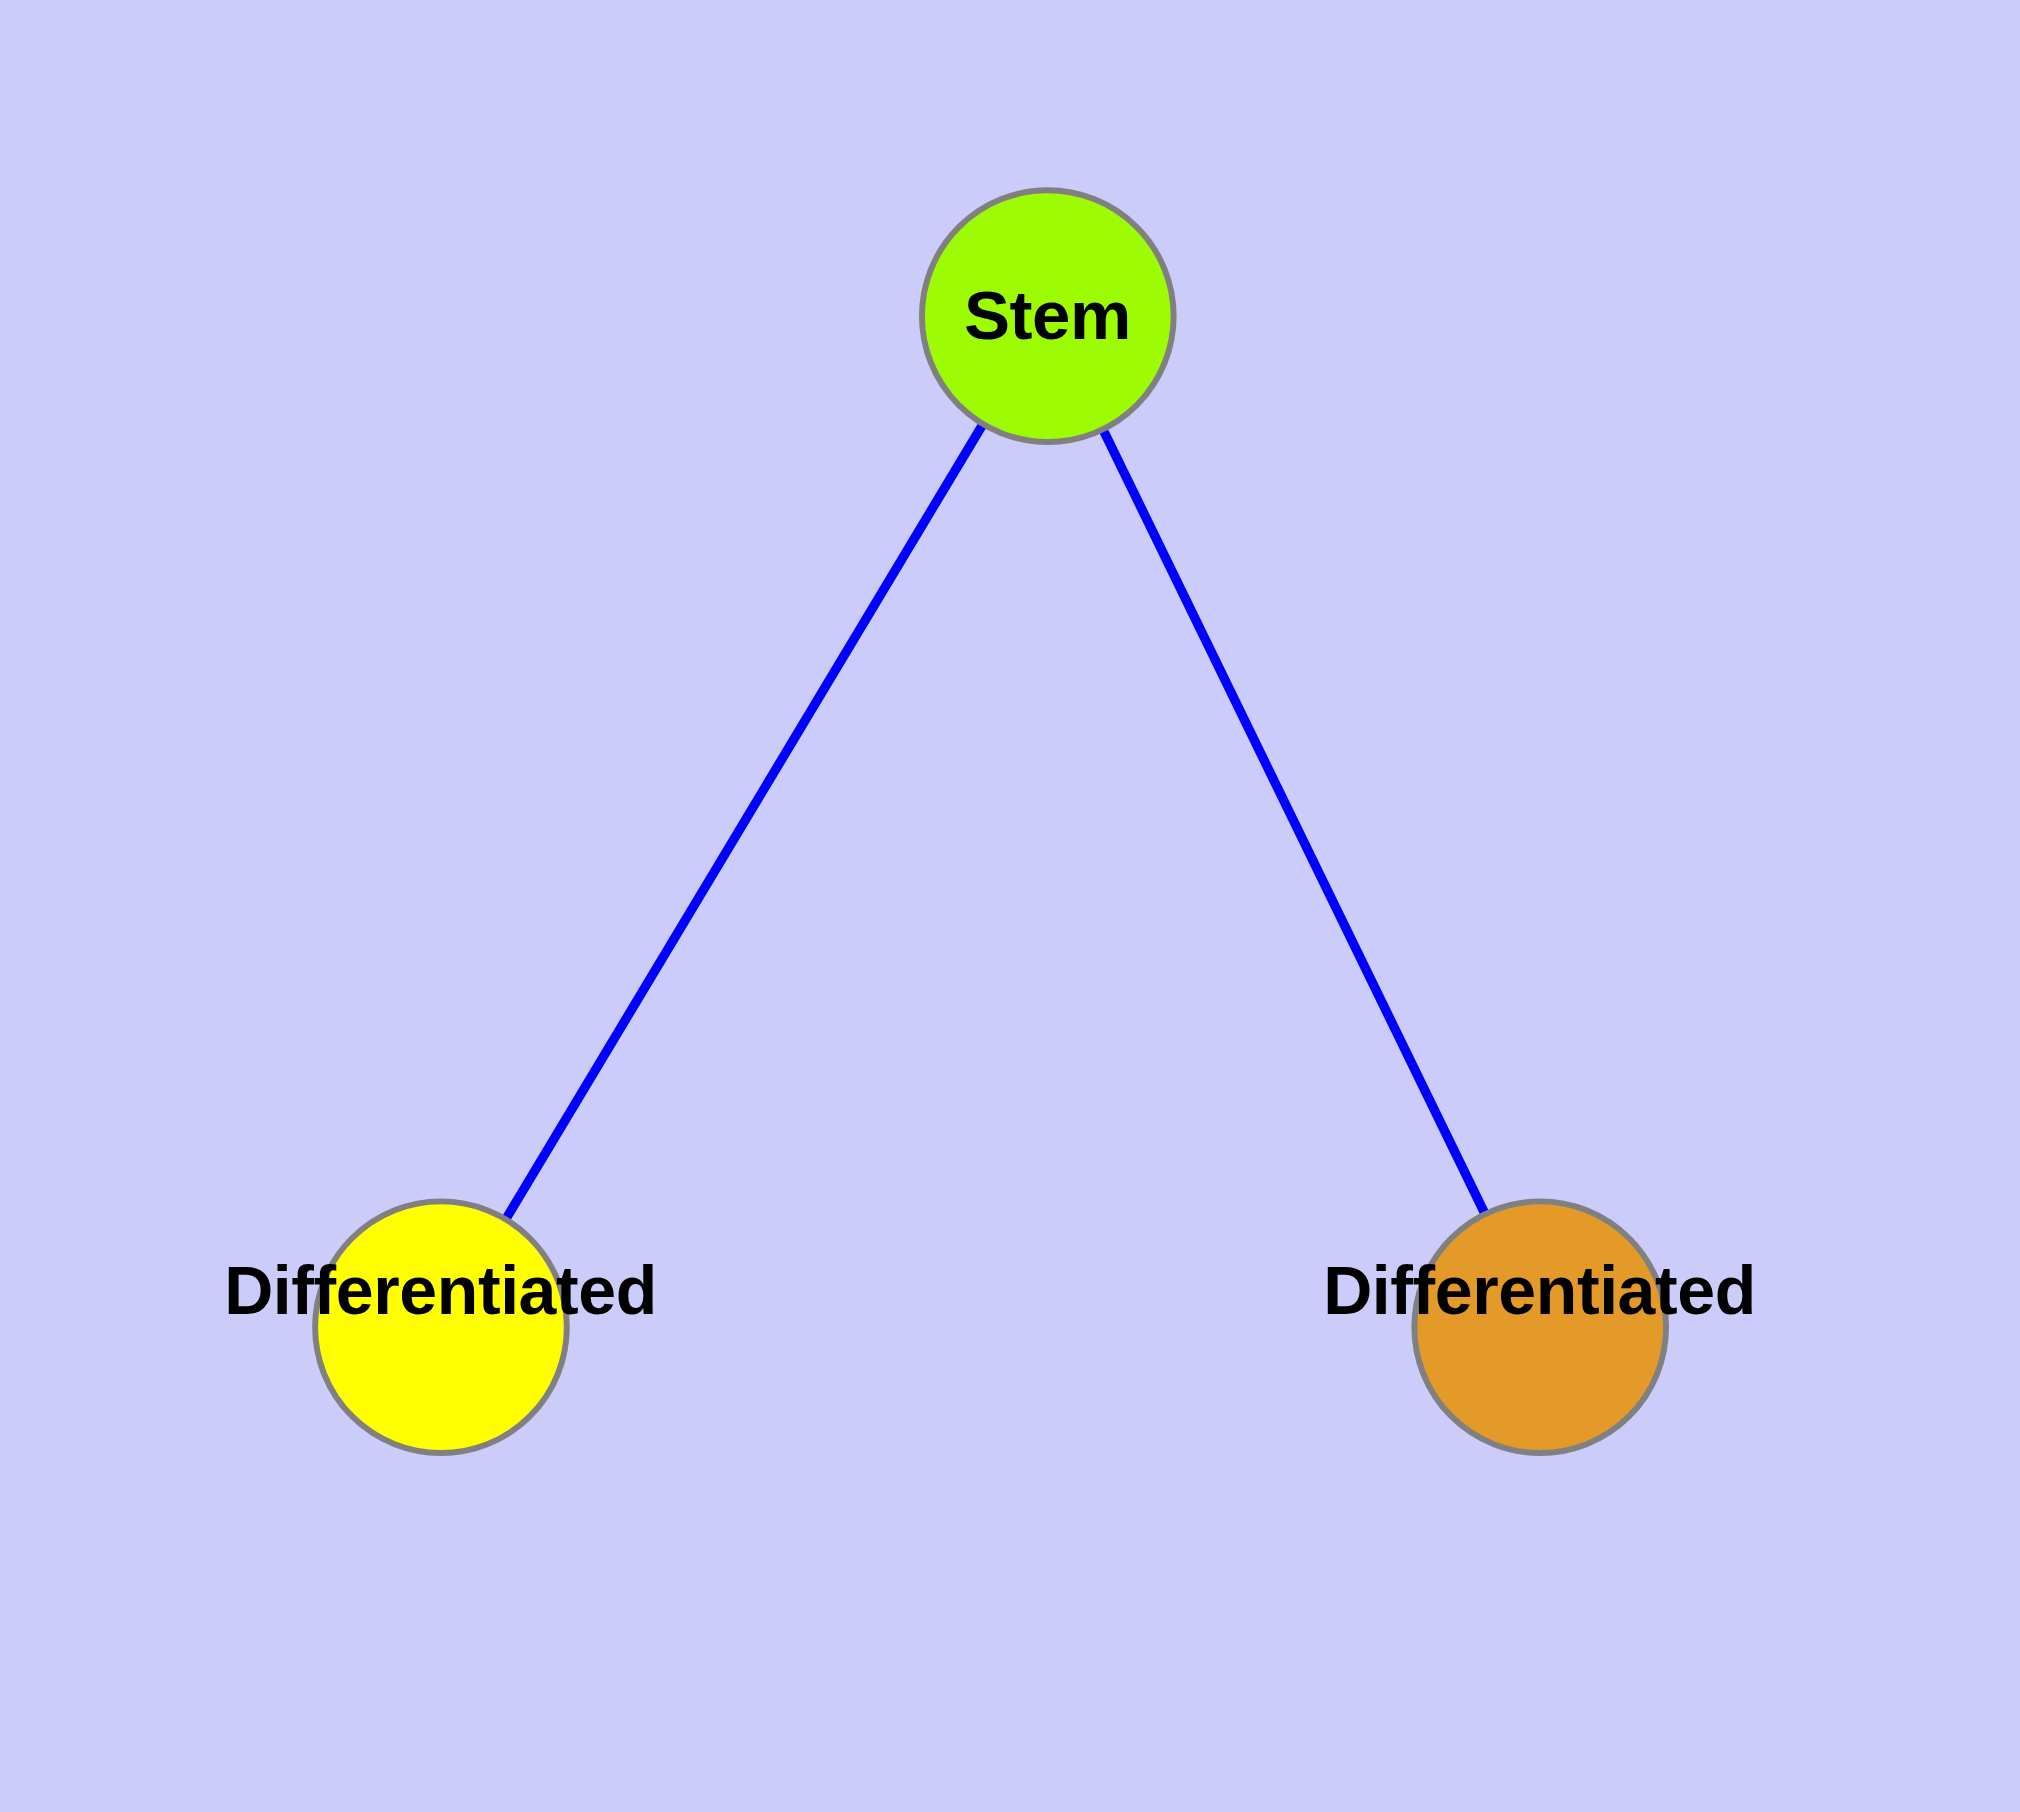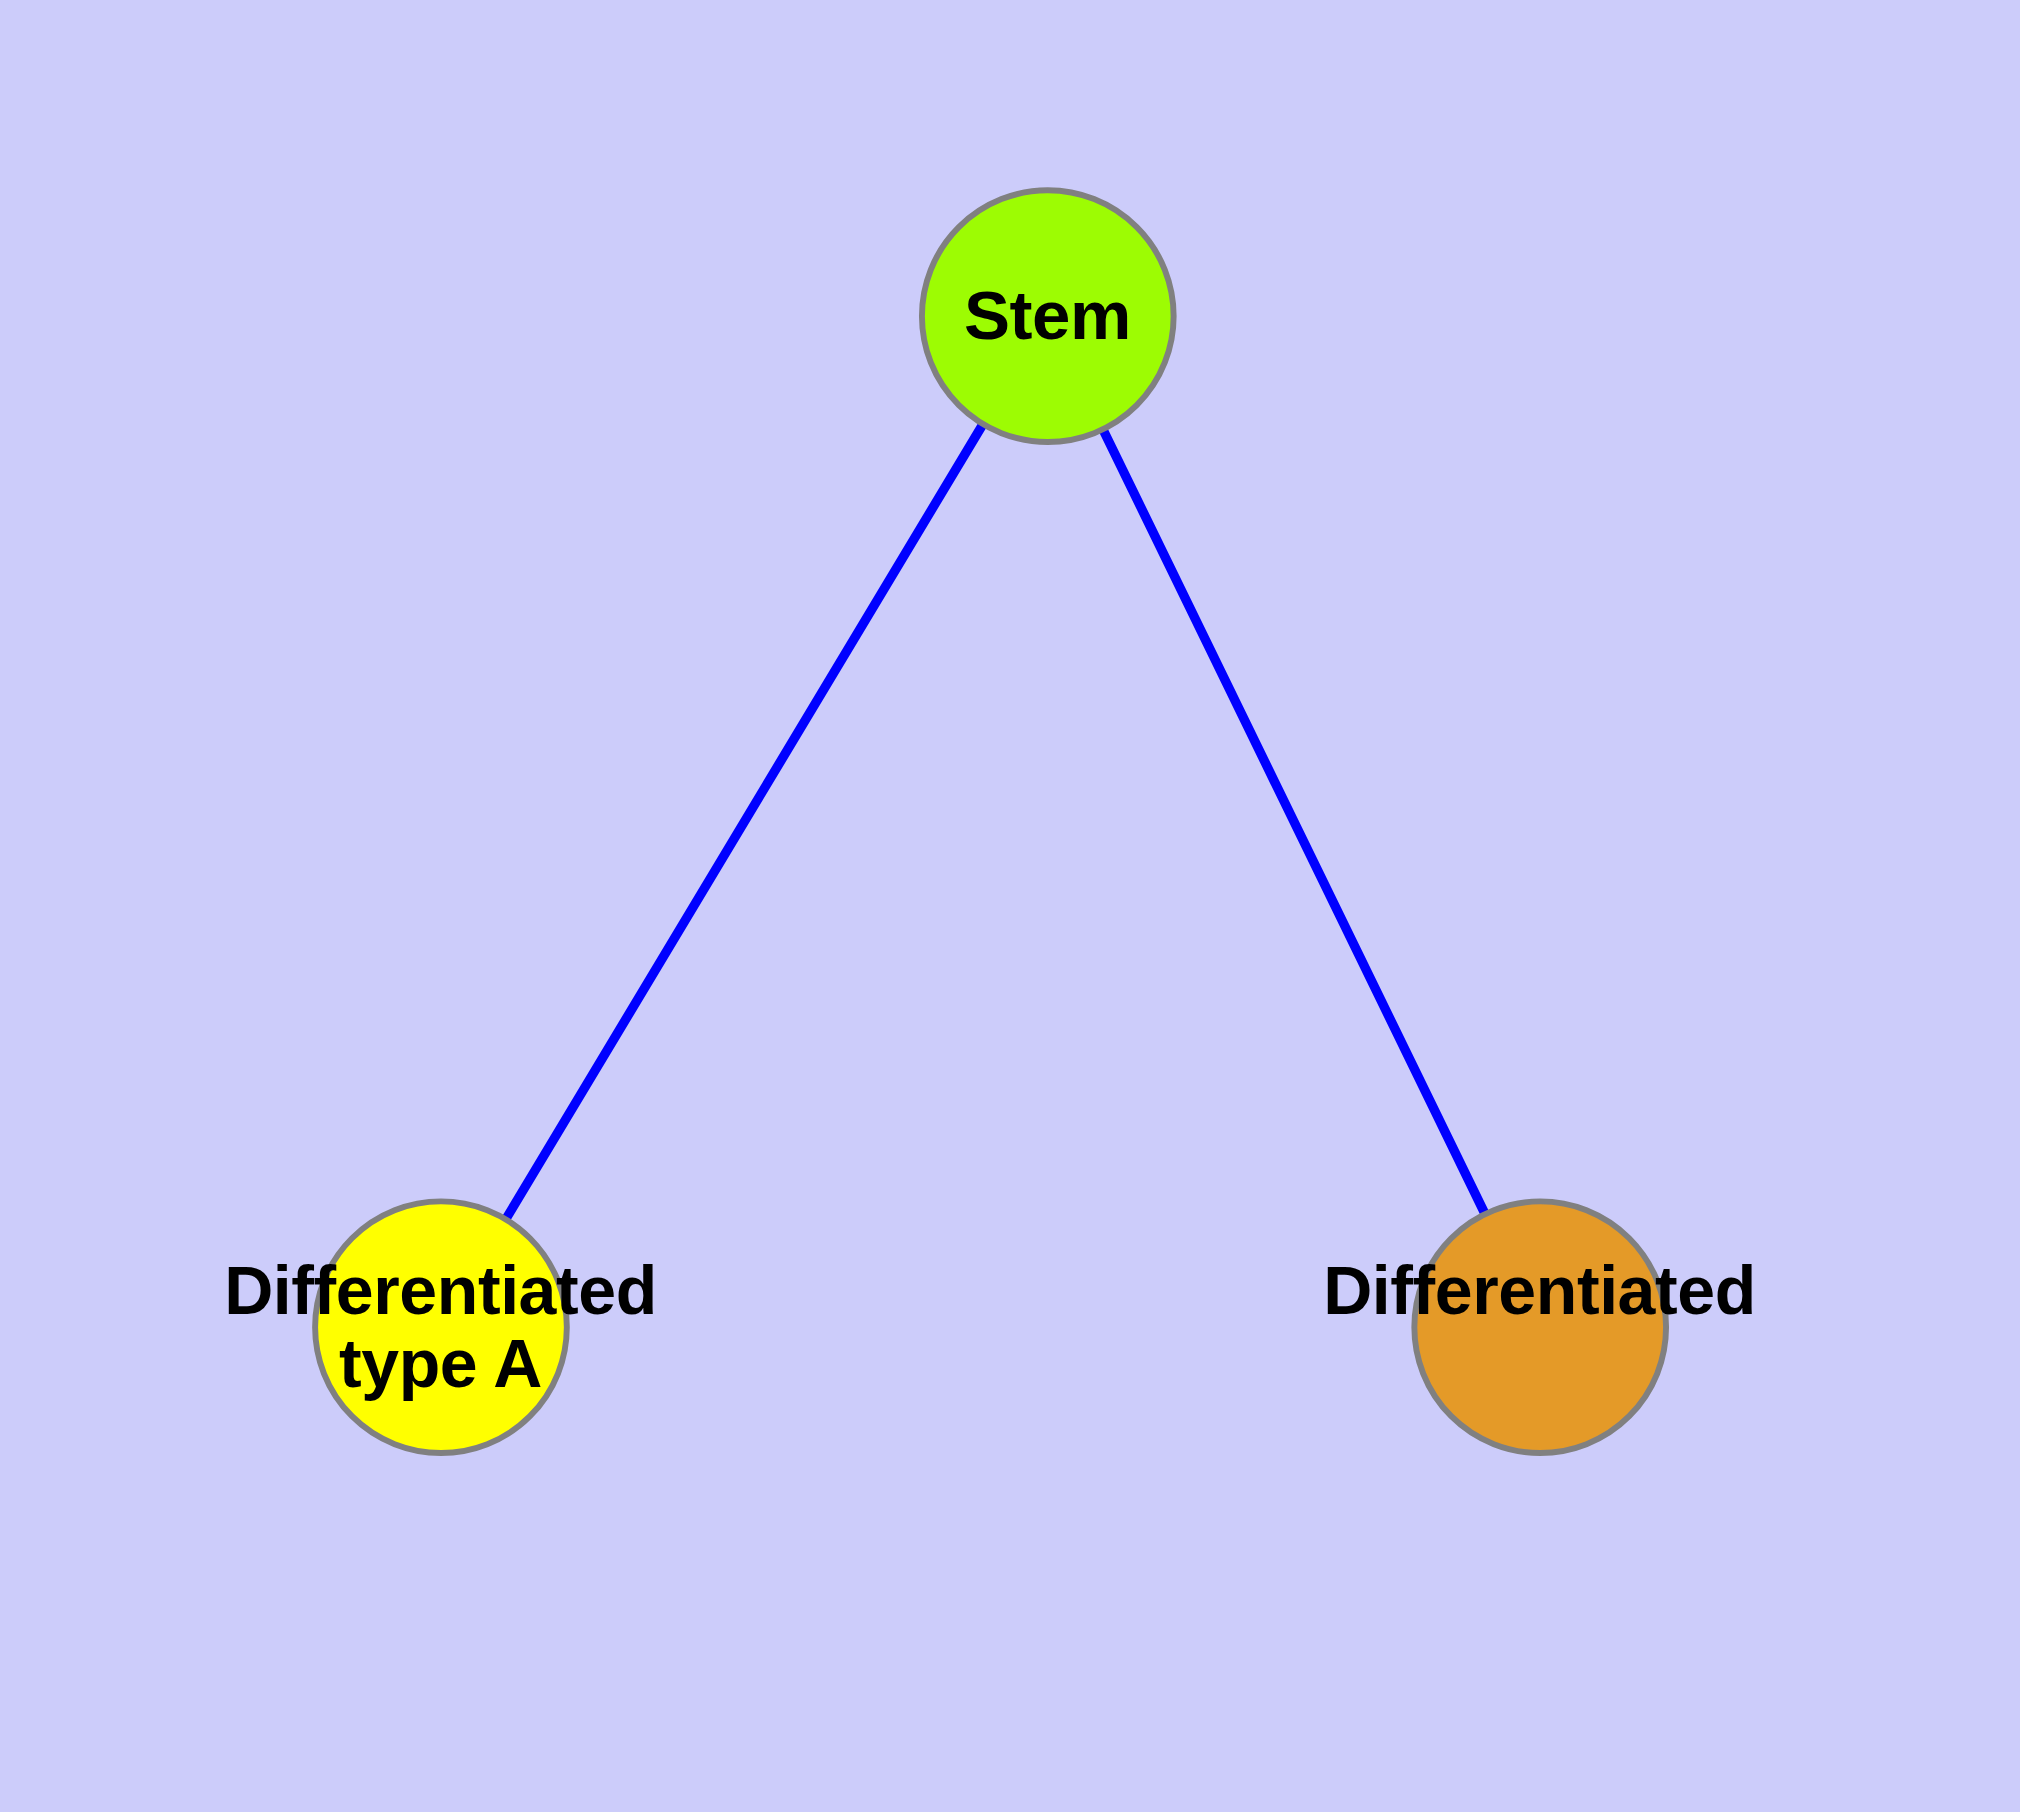--- a/index.html
+++ b/index.html
@@ -72,18 +72,18 @@
 
     <g>
       <circle cx="1236" cy="373" r="148.5" fill="#9dfc03" stroke="#808080" stroke-width="7"></circle>
       <circle cx="520" cy="1566" r="148.5" fill="#ffff00" stroke="#808080" stroke-width="7"></circle>
       <circle cx="1817" cy="1566" r="148.5" fill="#e49a28" stroke="#808080" stroke-width="7"></circle>
     </g>
   </svg>
 
   <div class="node-label" id="label-stem" style="left: 793px; top: 279px;">Stem</div>
 
-  <div class="node-label" id="label-diffA" style="left: 178px; top: 1254px;"><span>Differentiated</span><br><span>type A</span></div>
+  <div class="node-label" id="label-diffA" style="left: 178px; top: 1254px;"><span>Differentiated</span><br></div>
 
   <div class="node-label" id="label-diffB" style="left: 1277px; top: 1254px;"><span>Differentiated</span><br></div>
 
 </div>
 
 
 </body></html>

